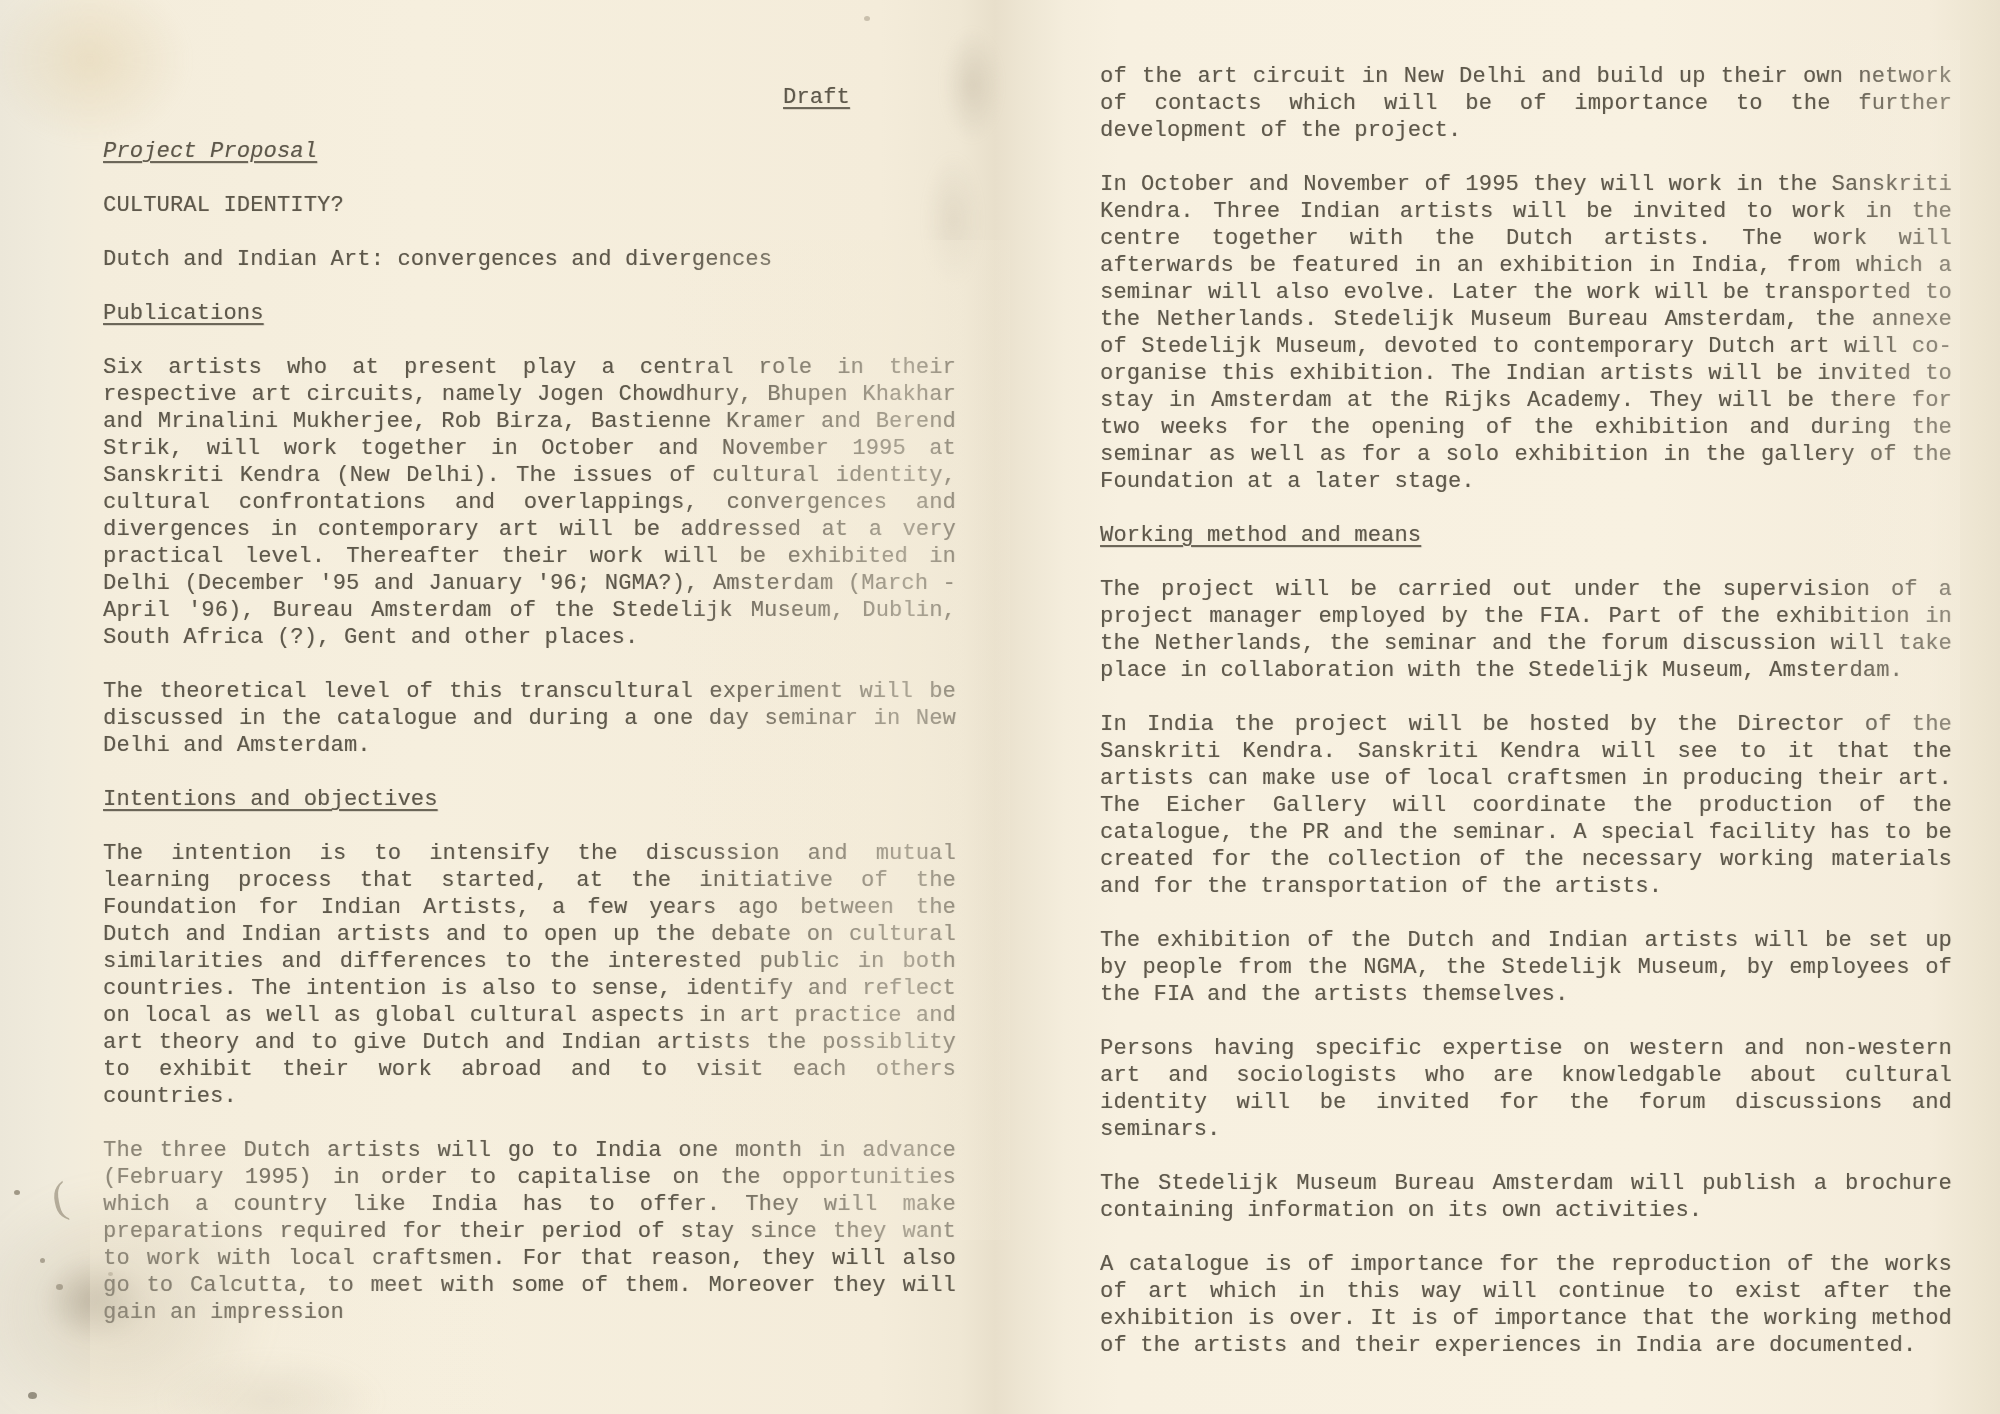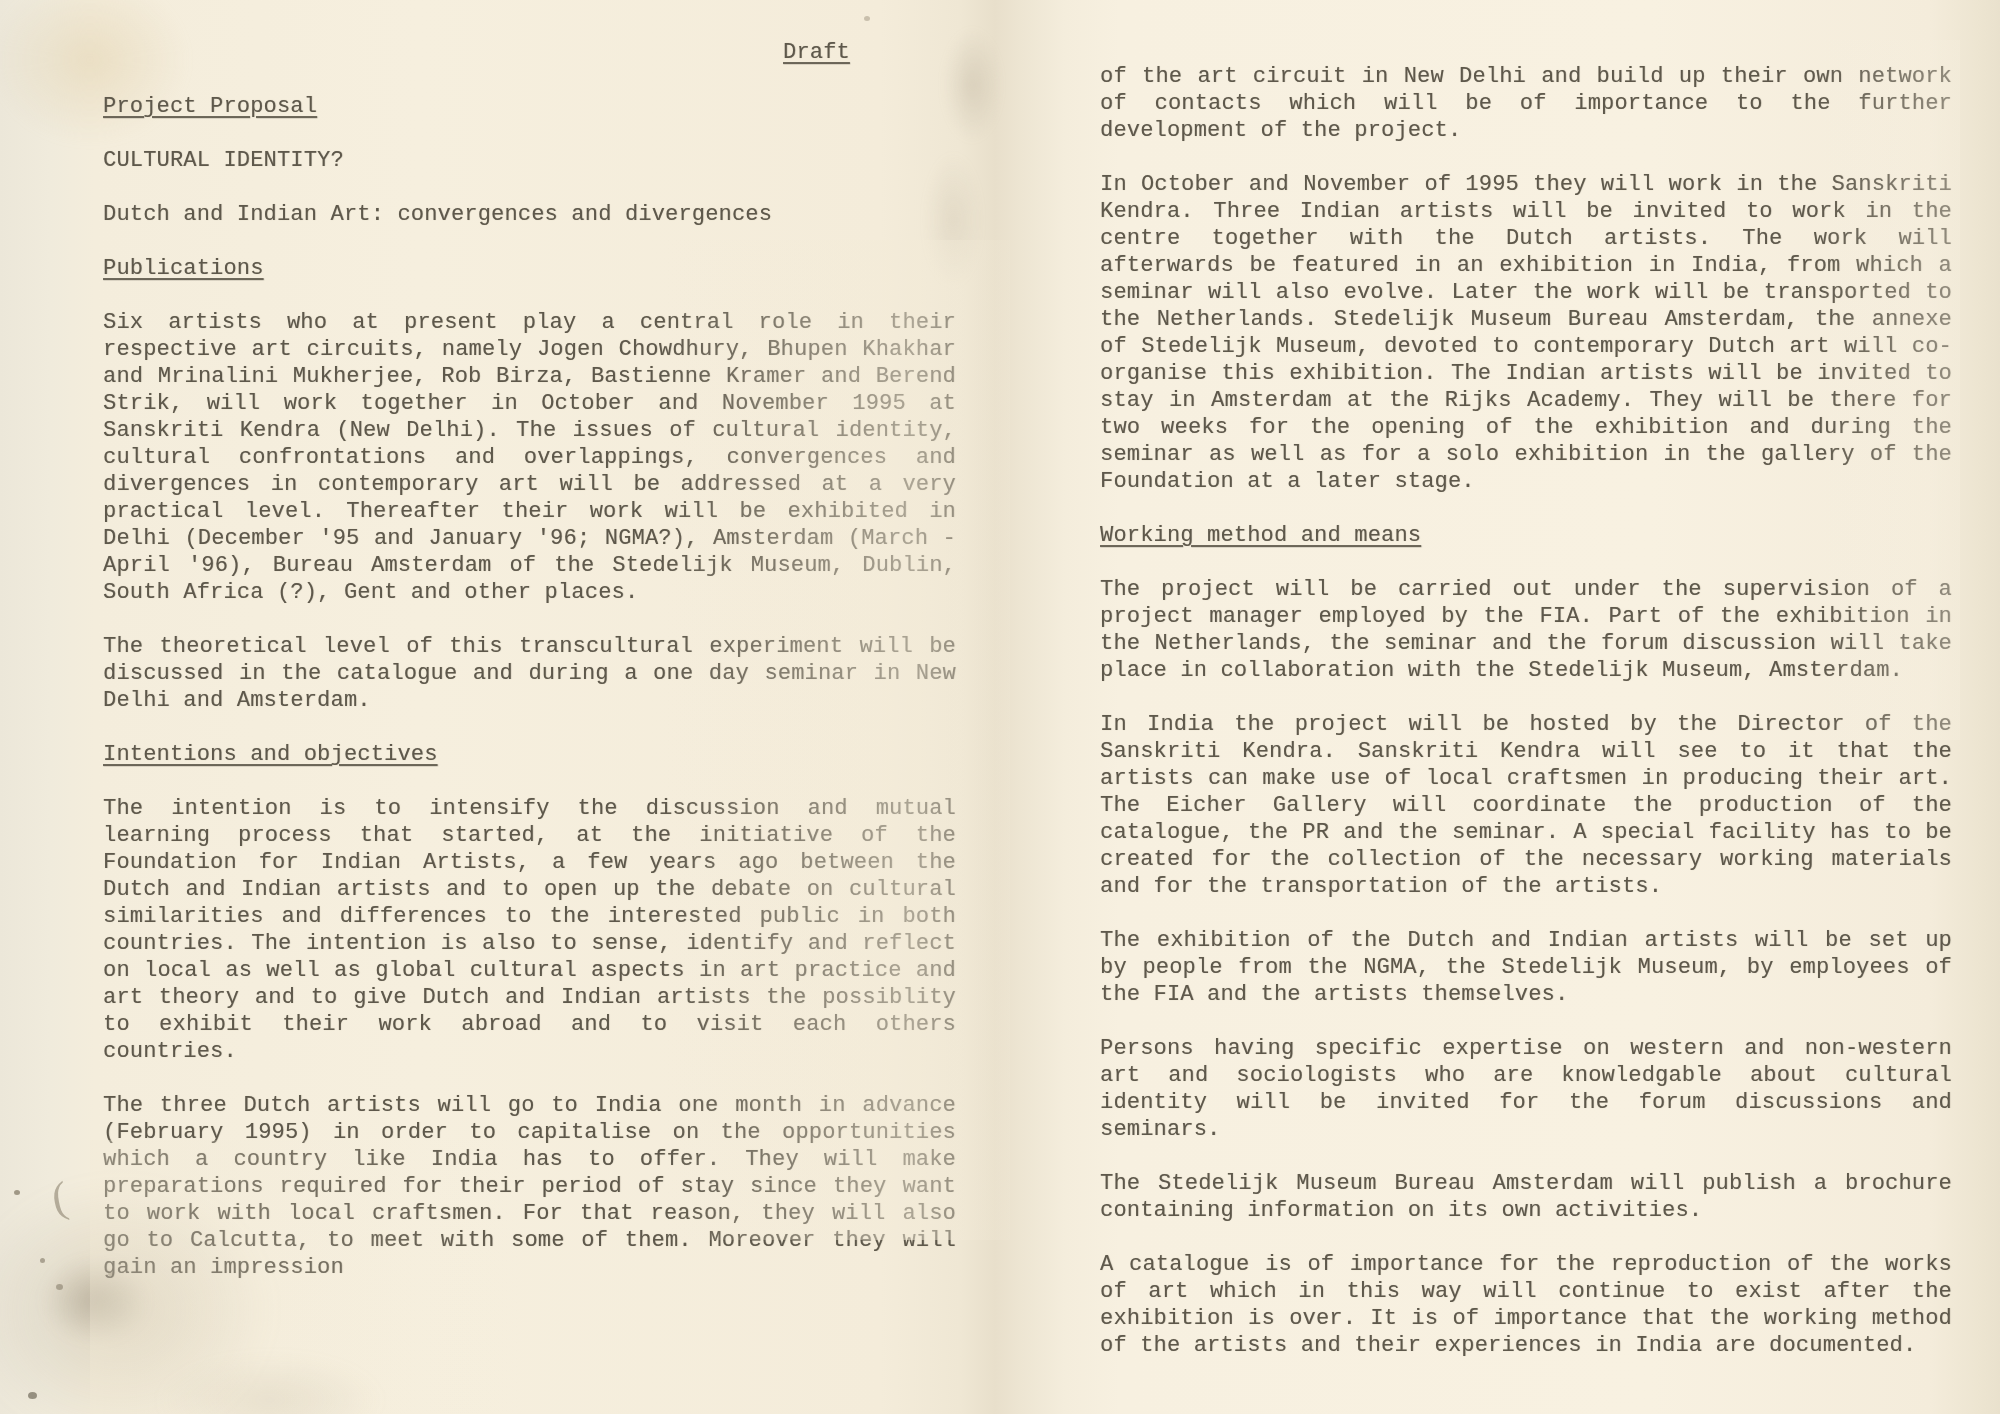--- a/index.html
+++ b/index.html
@@ -95,22 +95,22 @@
     text-justify: inter-word;
     text-shadow: 0.4px 0.4px 0.7px rgba(94,88,75,.45);
   }
   .page p:first-child, .page h3:first-child { margin-top: 0; }
   .u {
     text-decoration: underline;
     text-decoration-thickness: 1.5px;
     text-underline-offset: 4px;
     text-decoration-color: rgba(94,88,75,.85);
   }
-  .draft-line { margin-top: 39px; padding-left: 680px; text-align: left; }
-  .doc-type   { margin-top: 84px; }
+  .draft-line { margin-top: 84px; padding-left: 680px; text-align: left; }
+  .doc-type   { margin-top: 84px; font-style: italic; }
   .single     { text-align: left; }
 </style>
 </head>
 <body>
 
 <div class="scan">
 
   <div class="stain stain-tl"></div>
   <div class="stain smudge-leftpage-right"></div>
   <div class="stain stain-bl-large"></div>

